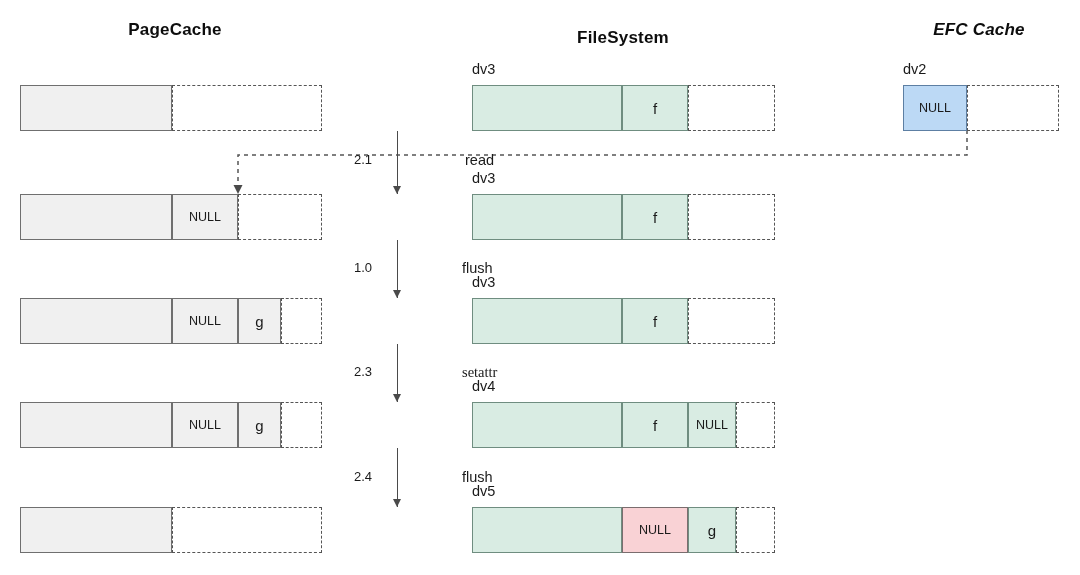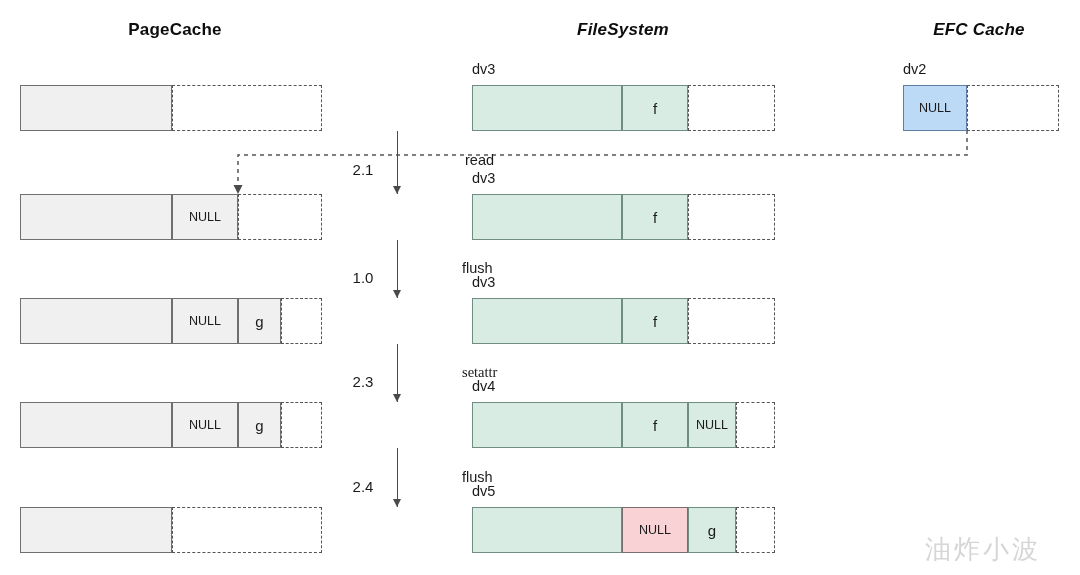--- a/index.html
+++ b/index.html
@@ -65,25 +65,24 @@
   .arrowhead {
     position: absolute;
     width: 0; height: 0;
     border-left: 4.5px solid transparent;
     border-right: 4.5px solid transparent;
     border-top: 8px solid #4a4a4a;
     transform: translateX(-50%);
   }
   .step-num {
     position: absolute;
-    font-size: 15px;
+    font-size: 13px;
     color: #1a1a1a;
     transform: translateX(-50%);
     white-space: nowrap;
-    margin-top: 9px;
   }
   .step-op {
     position: absolute;
     font-size: 14.5px;
     color: #1a1a1a;
     white-space: nowrap;
     margin-left: 48px;
   }
   .dashpath { position: absolute; left: 0; top: 0; pointer-events: none; }
   .watermark {
@@ -94,21 +93,21 @@
     white-space: nowrap;
     font-family: "DejaVu Sans", sans-serif;
   }
 </style>
 </head>
 <body>
 
 <div id="canvas">
 
   <div class="col-header" style="left:175px; top:20px;">PageCache</div>
-  <div class="col-header" style="left:623px; top:20px;font-style:italic;">FileSystem</div>
+  <div class="col-header" style="left:623px; top:28px;">FileSystem</div>
   <div class="col-header" style="left:979px; top:20px;font-style:italic;">EFC Cache</div>
 
   <svg class="dashpath" width="1080" height="575">
     <path d="M 967 130 L 967 155 L 238 155 L 238 186" fill="none" stroke="#555555" stroke-width="1.5" stroke-dasharray="4,4"></path>
     <polygon points="238,194 233.5,185 242.5,185" fill="#4a4a4a"></polygon>
   </svg>
 
   <div class="ghost" style="left:172px; top:85px; width:150px; height:46px;"></div>
   <div class="cell grey" style="left:20px; top:85px; width:152px; height:46px;"></div>
 
@@ -173,15 +172,14 @@
   <div class="dv-label" style="left:472px; top:483px;">dv5</div>
   <div class="ghost" style="left:736px; top:507px; width:39px; height:46px;"></div>
   <div class="cell green" style="left:472px; top:507px; width:150px; height:46px;"></div>
   <div class="cell pink" style="left:622px; top:507px; width:66px; height:46px;">NULL</div>
   <div class="cell green big" style="left:688px; top:507px; width:48px; height:46px;">g</div>
 
   <div class="dv-label" style="left:903px; top:61px;">dv2</div>
   <div class="ghost" style="left:967px; top:85px; width:92px; height:46px;"></div>
   <div class="cell blue" style="left:903px; top:85px; width:64px; height:46px;">NULL</div>
 
-  <div class="watermark" style="left:925px; top:532px;">油炸小波</div>
 
 </div>
 
 </body></html>

